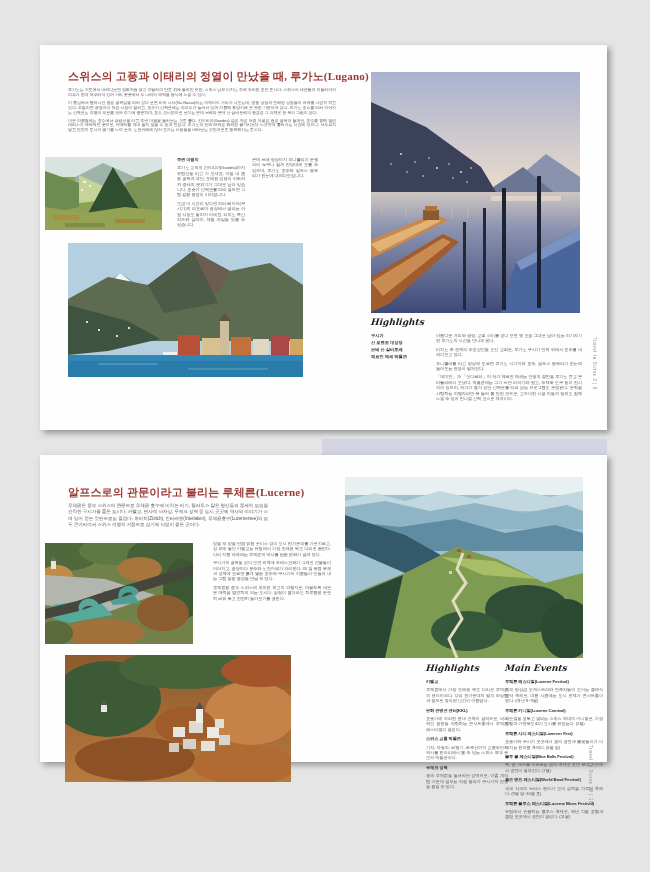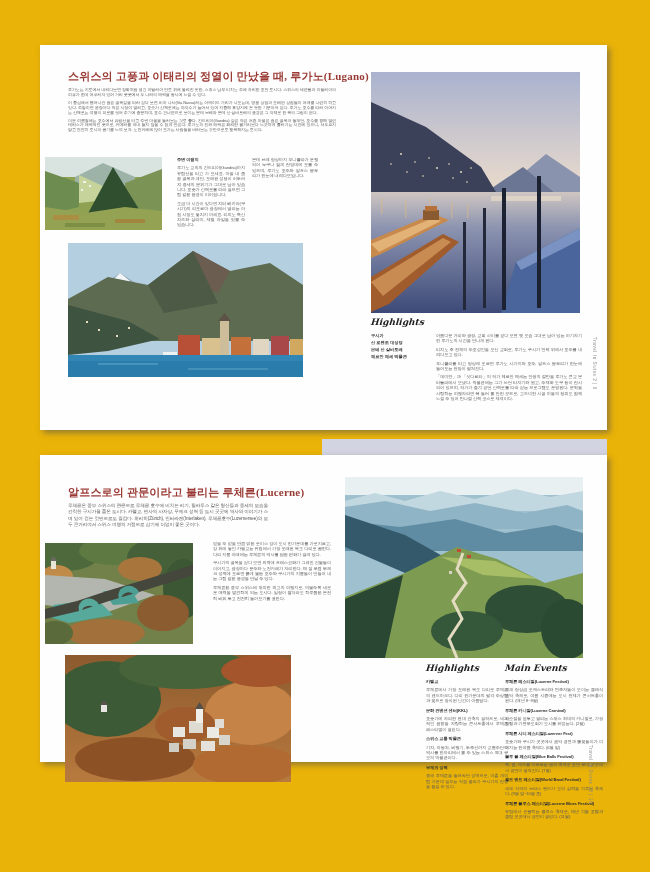--- a/index.html
+++ b/index.html
@@ -1,17 +1,17 @@
 <!DOCTYPE html>
 <html><head>
 <meta charset="utf-8">
 <style>
   html,body{margin:0;padding:0;}
   body{background:#b5b3b5;font-family:"Liberation Sans",sans-serif;}
-  .stage{position:relative;width:650px;height:872px;background:#eab308;overflow:hidden;}
+  .stage{position:relative;width:650px;height:872px;background:#e5e5e5;overflow:hidden;}
   .page{position:absolute;left:40px;width:567px;background:#fefefe;
         box-shadow:3px 3px 6px rgba(80,80,80,.55);}
   .page-top{top:45px;height:385px;}
   .page-bottom{top:455px;height:307px;}
   .band{position:absolute;left:322px;top:439px;width:285px;height:16px;background:#d2d4e1;}
   .abs{position:absolute;}
   .title{font-family:"Liberation Serif",serif;font-weight:bold;font-size:11px;
          color:#9a3a34;letter-spacing:.2px;white-space:nowrap;}
   .t{font-size:4px;line-height:4.9px;color:#5a5a5a;text-align:justify;
      letter-spacing:-.1px;}

